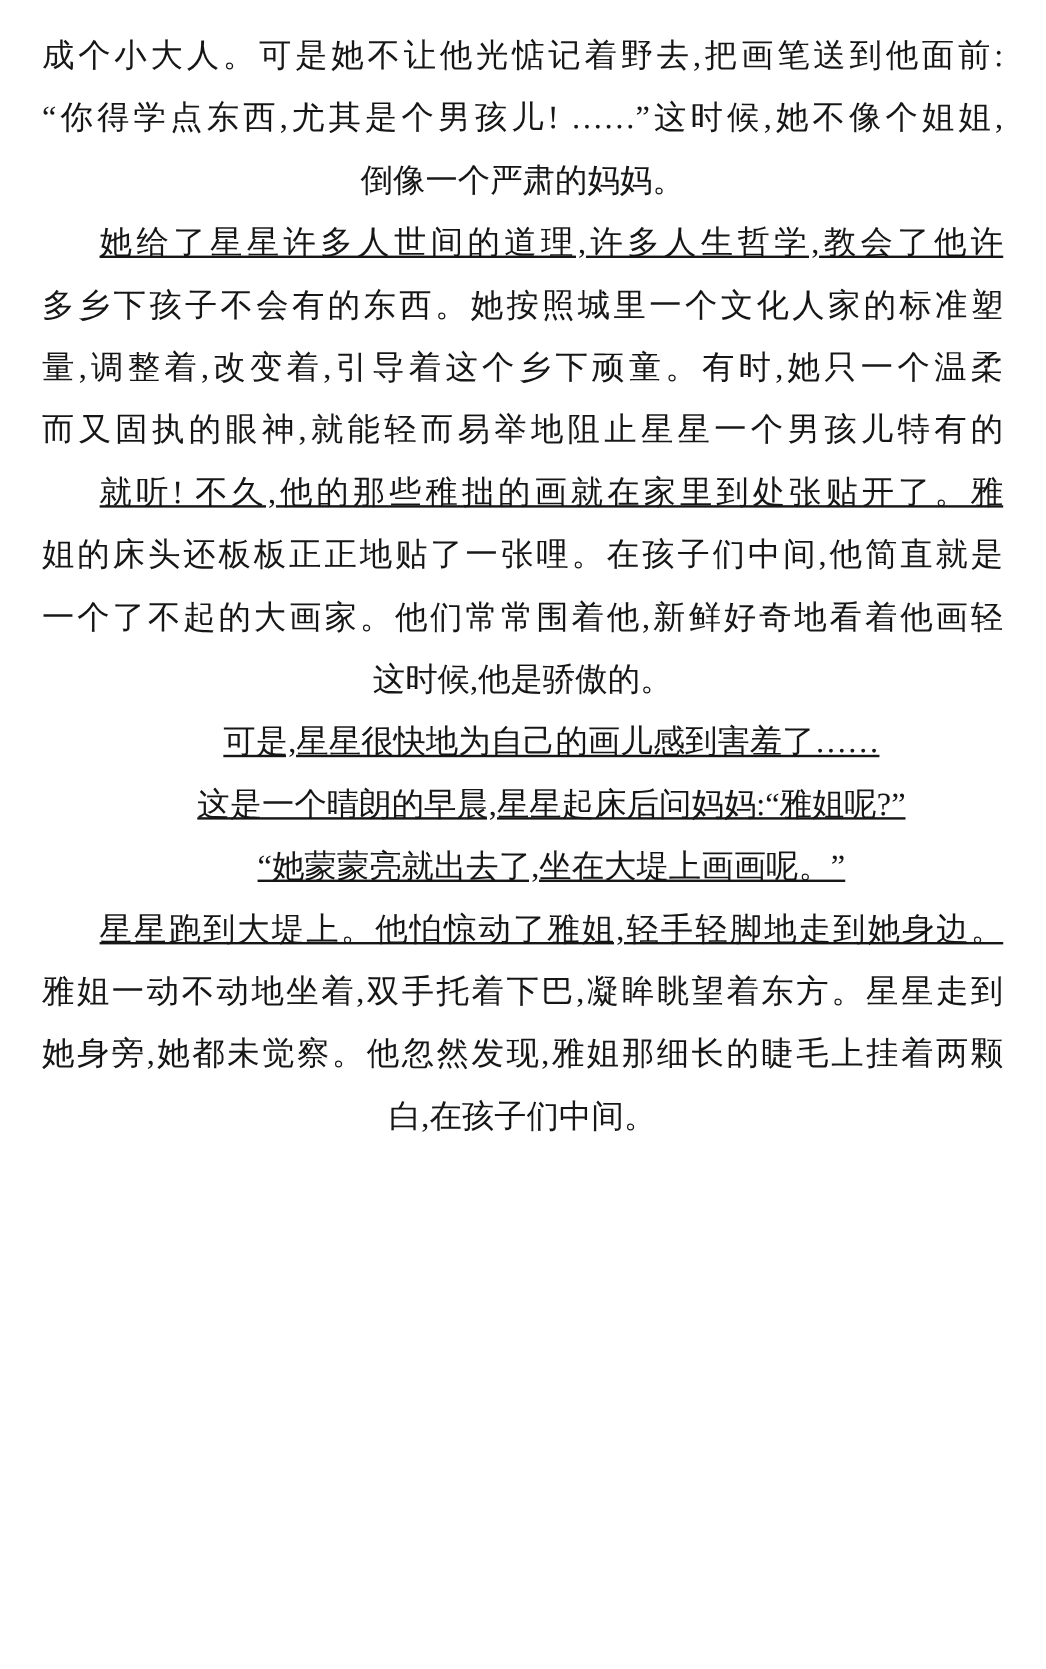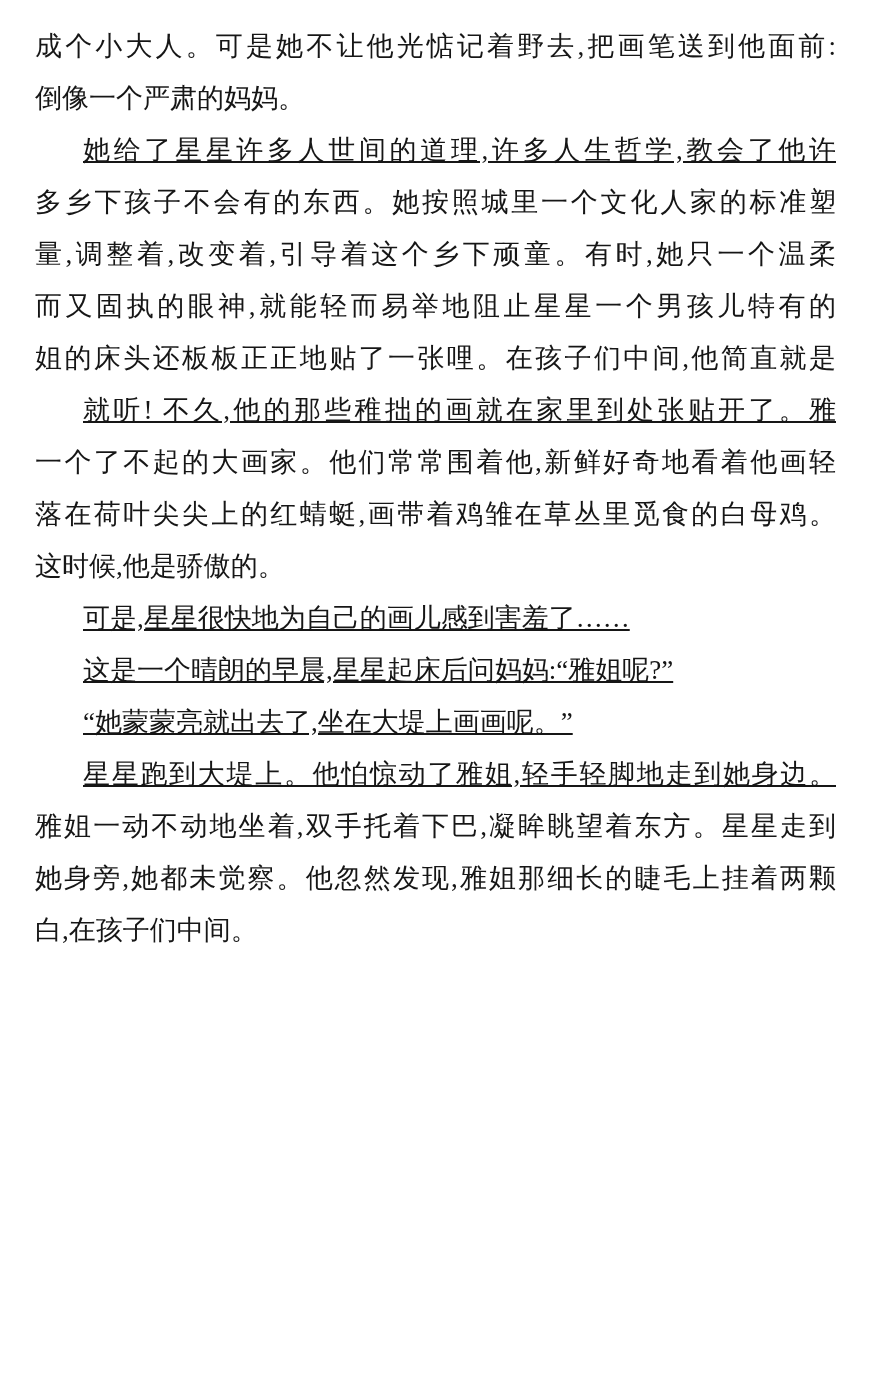--- a/index.html
+++ b/index.html
@@ -15,21 +15,21 @@
     position: absolute;
     left: 35px;
     top: 20px;
     width: 801px;
     color: #161616;
     font-size: 27px;
   }
   .ln {
     height: 52px;
     line-height: 52px;
-    text-align: left;
+    text-align: center;
   }
   .fill {
     text-align: justify;
     text-align-last: justify;
   }
   .ind { text-indent: 48px; text-decoration: underline; }
   .page-footer {
     position: absolute;
     left: 33px;
     top: 1260px;
@@ -54,29 +54,29 @@
     line-height: 40px;
   }
 </style>
 </head>
 <body>
 
 <div class="page">
 
   <div class="text-column">
     <div class="ln fill">成个小大人。可是她不让他光惦记着野去,把画笔送到他面前:</div>
+    <div class="ln fill">“你得学点东西,尤其是个男孩儿! ……”这时候,她不像个姐姐,</div>
     <div class="ln">倒像一个严肃的妈妈。</div>
     <div class="ln fill ind">她给了星星许多人世间的道理,许多人生哲学,教会了他许</div>
     <div class="ln fill">多乡下孩子不会有的东西。她按照城里一个文化人家的标准塑</div>
     <div class="ln fill">量,调整着,改变着,引导着这个乡下顽童。有时,她只一个温柔</div>
     <div class="ln fill">而又固执的眼神,就能轻而易举地阻止星星一个男孩儿特有的</div>
+    <div class="ln fill ind">就听! 不久,他的那些稚拙的画就在家里到处张贴开了。雅</div>
     <div class="ln fill">姐的床头还板板正正地贴了一张哩。在孩子们中间,他简直就是</div>
-    <div class="ln fill ind">就听! 不久,他的那些稚拙的画就在家里到处张贴开了。雅</div>
     <div class="ln fill">一个了不起的大画家。他们常常围着他,新鲜好奇地看着他画轻</div>
-    <div class="ln fill">落在荷叶尖尖上的红蜻蜓,画带着鸡雏在草丛里觅食的白母鸡。</div>
     <div class="ln">这时候,他是骄傲的。</div>
     <div class="ln ind">可是,星星很快地为自己的画儿感到害羞了……</div>
     <div class="ln ind">这是一个晴朗的早晨,星星起床后问妈妈:“雅姐呢?”</div>
     <div class="ln ind">“她蒙蒙亮就出去了,坐在大堤上画画呢。”</div>
     <div class="ln fill ind">星星跑到大堤上。他怕惊动了雅姐,轻手轻脚地走到她身边。</div>
     <div class="ln fill">雅姐一动不动地坐着,双手托着下巴,凝眸眺望着东方。星星走到</div>
     <div class="ln fill">她身旁,她都未觉察。他忽然发现,雅姐那细长的睫毛上挂着两颗</div>
     <div class="ln">白,在孩子们中间。</div>
   </div>
 

